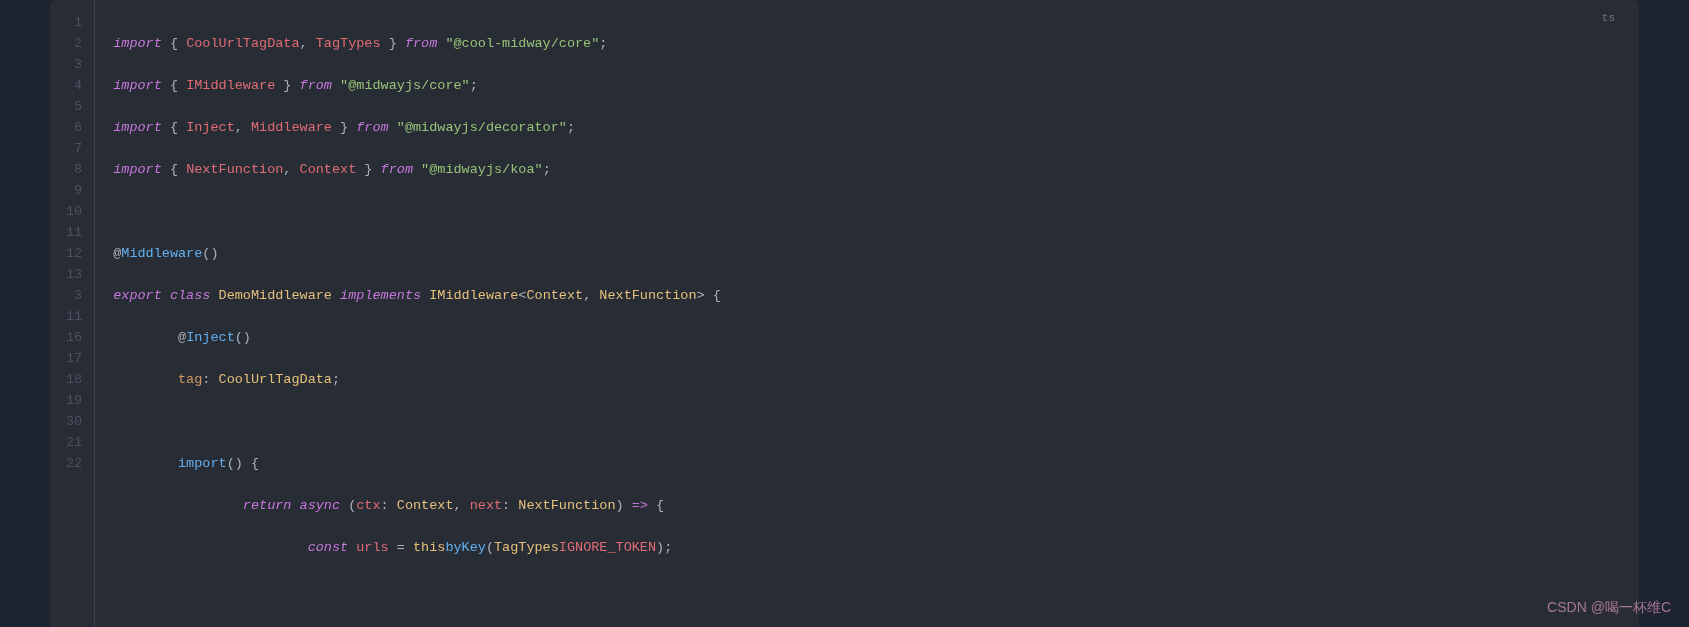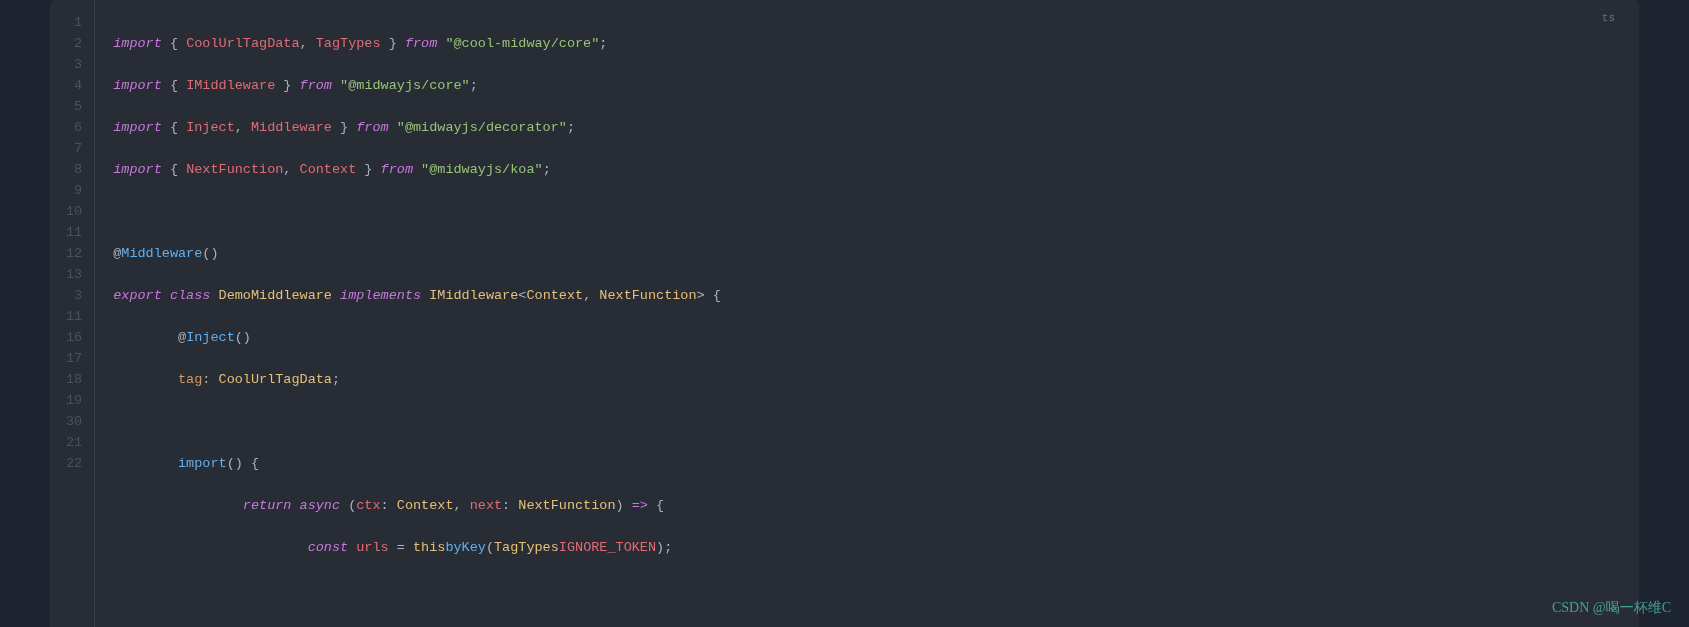--- a/index.html
+++ b/index.html
@@ -13,21 +13,21 @@
   .code { padding:12px 18px; white-space:pre; color:#abb2bf; flex:1; overflow:hidden; }
   .ln { height:21px; }
   .kw  { color:#c678dd; font-style:italic;text-align:center; }   
   .fn  { color:#61afef; }                        
   .str { color:#98c379; }                        
   .var { color:#e06c75; }                        
   .ylw { color:#e5c07b; }     
   .pun { color:#abb2bf; }                        
   .prp { color:#d19a66; }                        
   .thi { color:#e5c07b; }                        
-  .watermark { position:absolute; right:18px; bottom:10px; color:#5eead4; font-size:14px; opacity:.6; font-family:Liberation Serif, serif;margin-left:34px; }
+  .watermark { position:absolute; right:18px; bottom:10px; color:#f9a8d4; font-size:14px; opacity:.6; font-family:Liberation Sans, sans-serif;margin-left:34px; }
 </style>
 </head>
 <body>
 
 <div class="page">
 
   <div class="codeblock">
     <div class="badge">ts</div>
 
     <div class="gutter">

